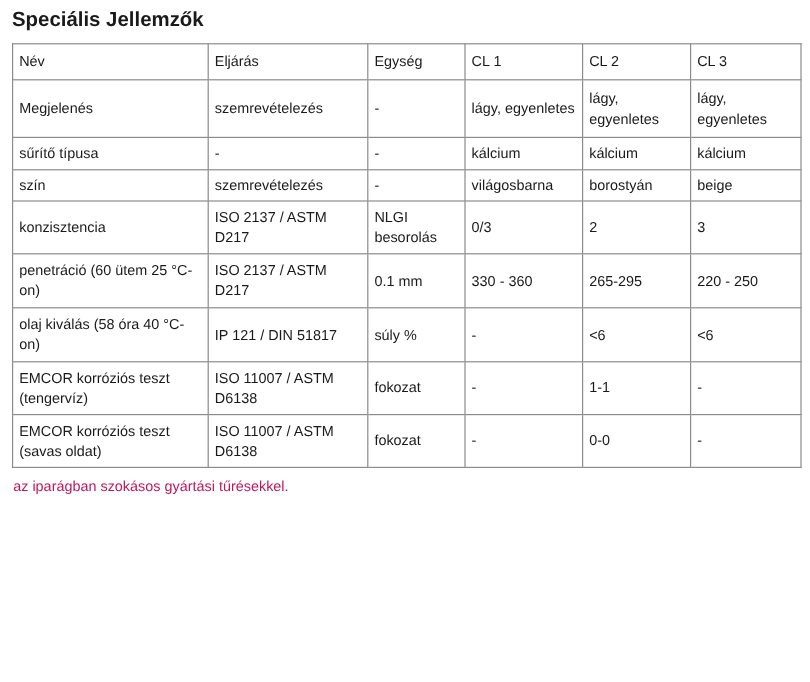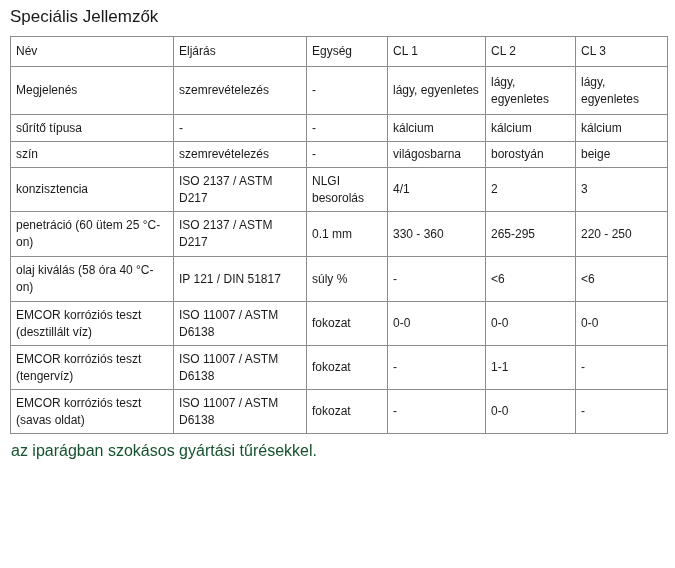--- a/index.html
+++ b/index.html
@@ -12,21 +12,21 @@
     height: 568px;
     font-family: "Liberation Sans", sans-serif;
     color: #1a1a1a;
     overflow: hidden;
   }
   .page {
     padding: 5px 8px 0 10px;
   }
   .page-title {
     font-size: 17px;
-    font-weight: 400;
+    font-weight: 700;
     margin: 2px 0 9px 0;
     color: #1a1a1a;
   }
   table.spec-table {
     border-collapse: collapse;
     table-layout: fixed;
     width: 657px;
   }
   .spec-table th,
   .spec-table td {
@@ -34,23 +34,23 @@
     font-size: 12px;
     font-weight: 400;
     text-align: left;
     vertical-align: middle;
     padding: 2px 6px 2px 5px;
     line-height: 1.4;
     overflow: hidden;
     word-wrap: break-word;
   }
   .page-footnote {
-    font-size: 16px;
+    font-size: 12px;
     margin: 8px 0 0 1px;
-    color: #14532d;
+    color: #be185d;
   }
 </style>
 </head>
 <body>
 
 <div class="page">
 
   <div class="page-title">Speciális Jellemzők</div>
 
   <table class="spec-table">
@@ -94,47 +94,39 @@
         <td>szemrevételezés</td>
         <td>-</td>
         <td>világosbarna</td>
         <td>borostyán</td>
         <td>beige</td>
       </tr>
       <tr style="height:44px">
         <td>konzisztencia</td>
         <td>ISO 2137 / ASTM D217</td>
         <td>NLGI besorolás</td>
-        <td>4/1</td>
+        <td>0/3</td>
         <td>2</td>
         <td>3</td>
       </tr>
       <tr style="height:45px">
         <td>penetráció (60 ütem 25 °C-on)</td>
         <td>ISO 2137 / ASTM D217</td>
         <td>0.1 mm</td>
         <td>330 - 360</td>
         <td>265-295</td>
         <td>220 - 250</td>
       </tr>
       <tr style="height:45px">
         <td>olaj kiválás (58 óra 40 °C-on)</td>
         <td>IP 121 / DIN 51817</td>
         <td>súly %</td>
         <td>-</td>
         <td>&lt;6</td>
         <td>&lt;6</td>
-      </tr>
-      <tr style="height:44px">
-        <td>EMCOR korróziós teszt (desztillált víz)</td>
-        <td>ISO 11007 / ASTM D6138</td>
-        <td>fokozat</td>
-        <td>0-0</td>
-        <td>0-0</td>
-        <td>0-0</td>
       </tr>
       <tr style="height:44px">
         <td>EMCOR korróziós teszt (tengervíz)</td>
         <td>ISO 11007 / ASTM D6138</td>
         <td>fokozat</td>
         <td>-</td>
         <td>1-1</td>
         <td>-</td>
       </tr>
       <tr style="height:44px">

